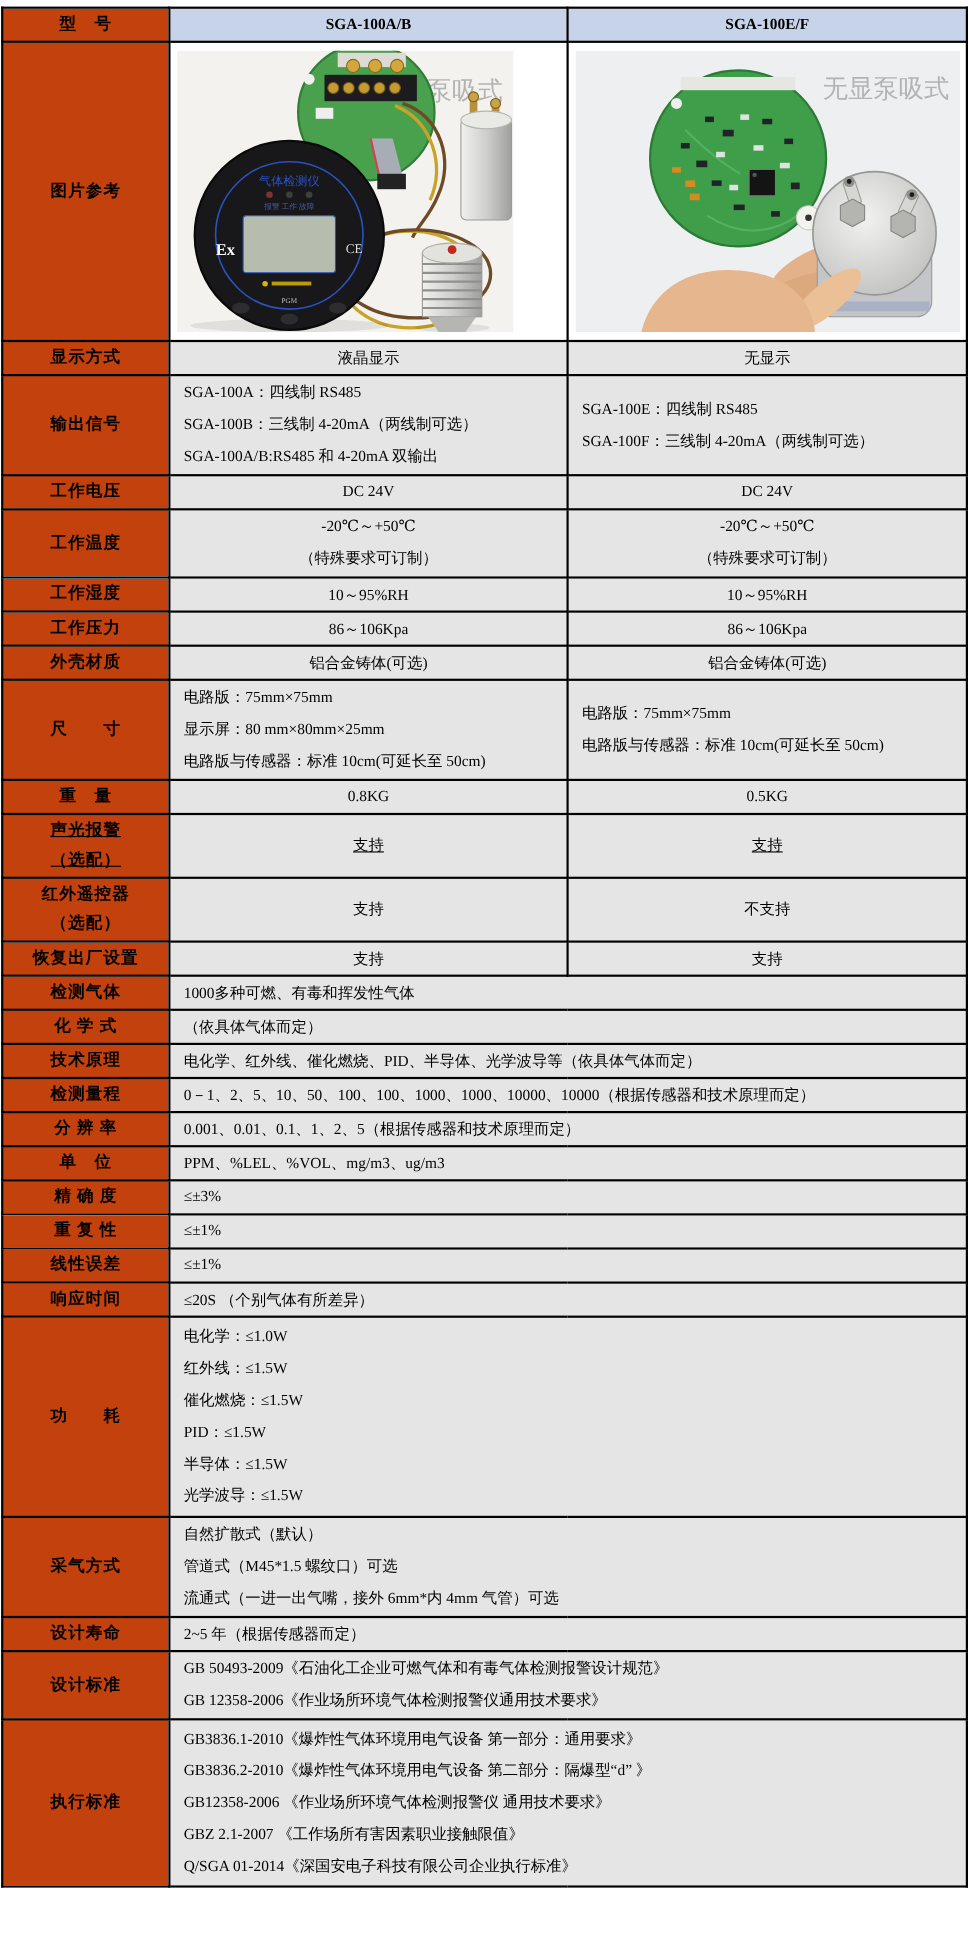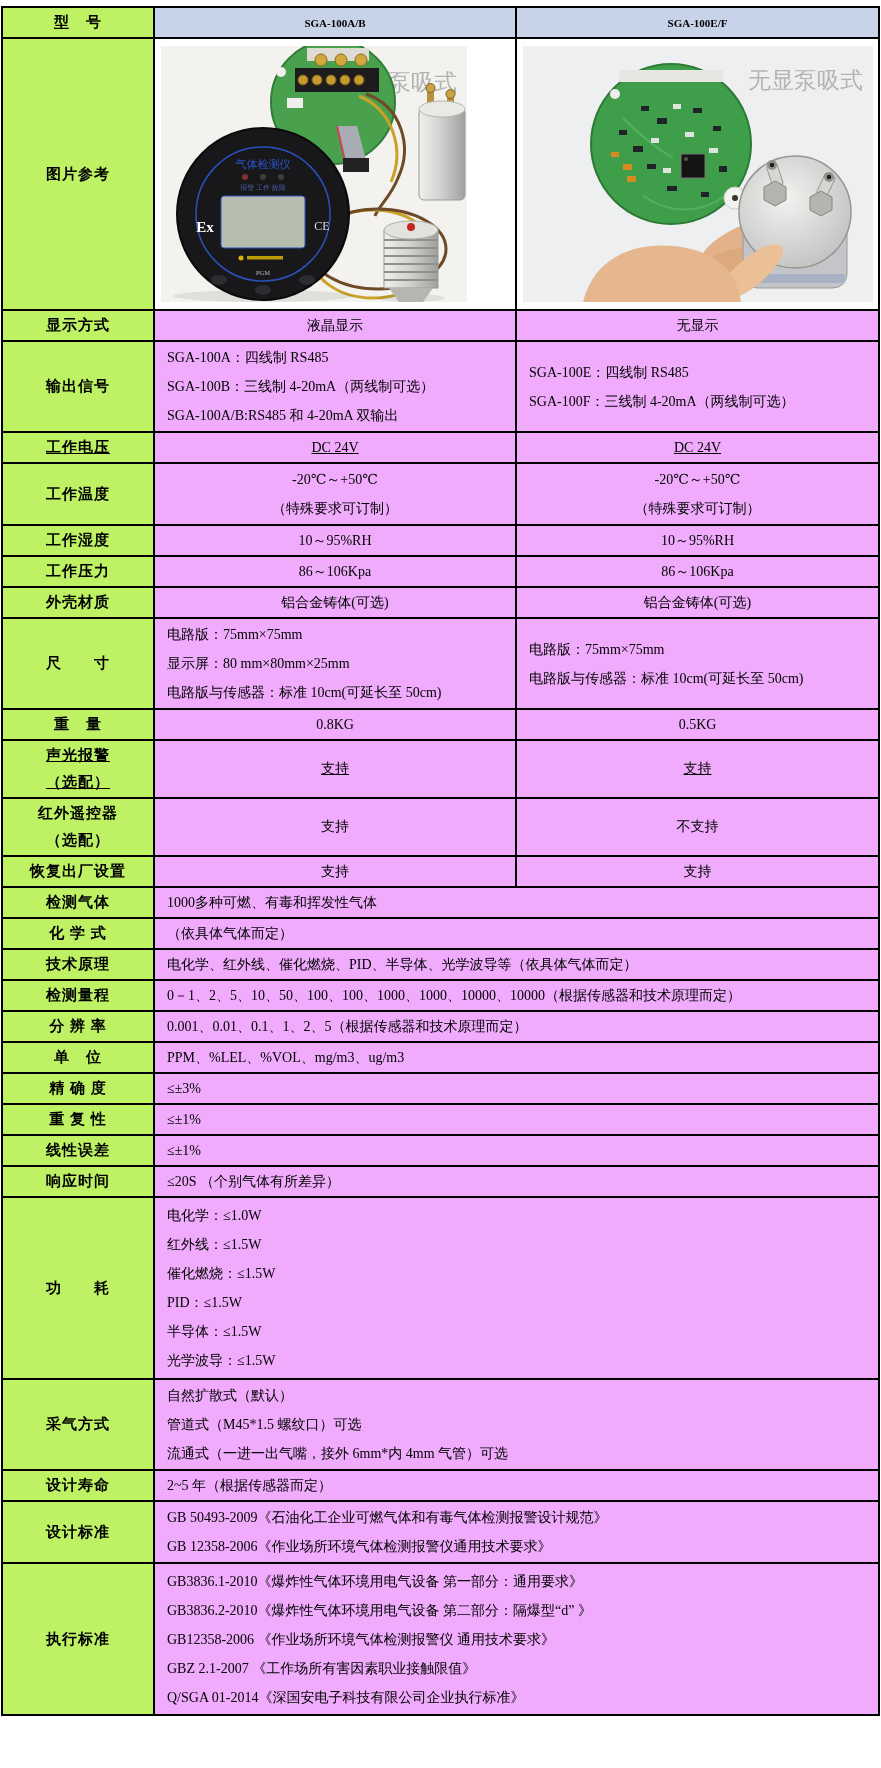--- a/index.html
+++ b/index.html
@@ -1,23 +1,23 @@
 <!DOCTYPE html>
 <html lang="zh"><head>
 <meta charset="utf-8">
 <style>
   html,body{margin:0;padding:0;background:#fff;}
   .page{width:881px;background:#ffffff;padding:6px 0 8px 1px;box-sizing:border-box;
         font-family:"Liberation Serif","DejaVu Serif",serif;color:#000;}
   table.spec{border-collapse:collapse;table-layout:fixed;width:877px;}
   td{border:2px solid #000;overflow:hidden;box-sizing:border-box;vertical-align:middle;}
-  .label-cell{background:#bef264;font-weight:bold;text-align:center;font-size:15px;
+  .label-cell{background:#c2410c;font-weight:bold;text-align:center;font-size:15px;
               white-space:pre-line;line-height:27px;letter-spacing:1px;}
-  .model-cell{background:#C6D3E8;font-weight:bold;text-align:center;font-size:11px;}
-  .value-cell{background:#f0abfc;font-size:14px;white-space:pre-line;}
+  .model-cell{background:#C6D3E8;font-weight:bold;text-align:center;font-size:14px;}
+  .value-cell{background:#e5e5e5;font-size:14px;white-space:pre-line;}
   .align-center{text-align:center;}
   .align-left{text-align:left;padding-left:12px;}
   .multi{line-height:29px;}
   .photo-cell{background:#ffffff;padding:0;}
   .photo-frame{position:relative;overflow:hidden;}
   .photo-left{width:306px;height:256px;margin:7px 0 7px 6px;}
   .photo-right{width:350px;height:256px;margin:3px auto;}
   svg{display:block;}
   svg text{font-family:"Liberation Serif","DejaVu Serif",serif;}
 </style>
@@ -213,21 +213,21 @@
           <td class="value-cell align-center">无显示</td>
         </tr>
         <tr style="height: 90px;">
           <td class="label-cell">输出信号</td>
           <td class="value-cell align-left multi">SGA-100A：四线制 RS485
 SGA-100B：三线制 4-20mA（两线制可选）
 SGA-100A/B:RS485 和 4-20mA 双输出</td>
           <td class="value-cell align-left multi">SGA-100E：四线制 RS485
 SGA-100F：三线制 4-20mA（两线制可选）</td>
         </tr>
-        <tr style="height: 29px; text-decoration: underline;">
+        <tr style="height: 29px;">
           <td class="label-cell">工作电压</td>
           <td class="value-cell align-center">DC 24V</td>
           <td class="value-cell align-center">DC 24V</td>
         </tr>
         <tr style="height: 59px;">
           <td class="label-cell">工作温度</td>
           <td class="value-cell align-center multi">-20℃～+50℃
 （特殊要求可订制）</td>
           <td class="value-cell align-center multi">-20℃～+50℃
 （特殊要求可订制）</td>

